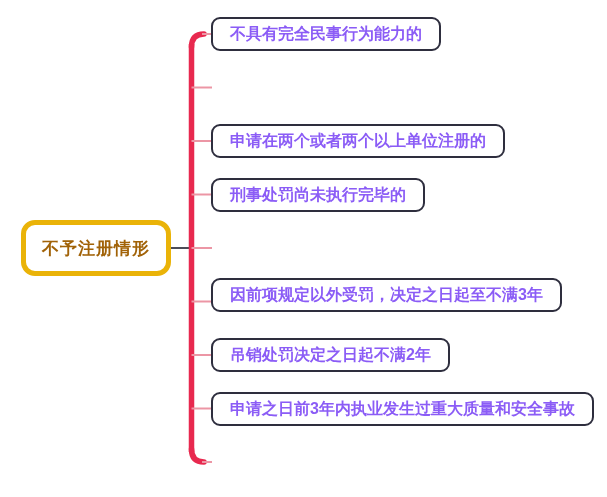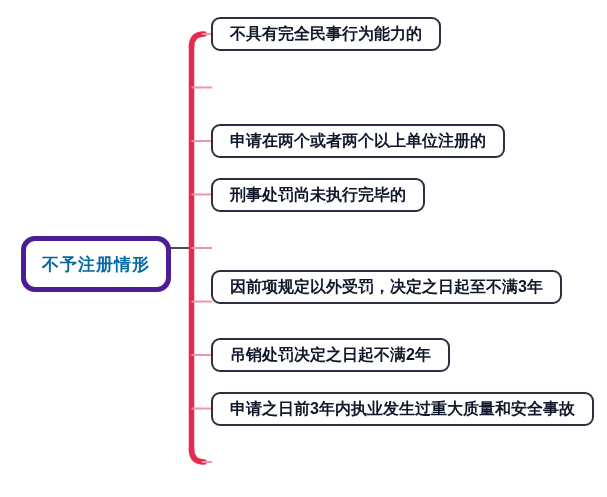--- a/index.html
+++ b/index.html
@@ -21,45 +21,44 @@
     left: 0; top: 0;
     width: 607px; height: 497px;
     pointer-events: none;
   }
   .root-node {
     position: absolute;
     left: 21px;
     top: 220px;
     width: 150px;
     height: 56px;
-    border: 5px solid #4c1d95;
+    border: 5px solid #eab308;
     border-radius: 14px;
     background: #ffffff;
     display: flex;
     align-items: center;
     justify-content: center;
     font-size: 17px;
     font-weight: bold;
-    color: #0369a1;
+    color: #a16207;
     letter-spacing: 1px;
     cursor: default;
-    margin-top: 16px;
   }
   .branch-node {
     position: absolute;
     left: 211px;
     height: 34px;
     line-height: 30px;
     padding: 0 17px;
     border: 2px solid #2e2e3e;
     border-radius: 9px;
     background: #ffffff;
     font-size: 16px;
     font-weight: bold;
-    color: #0f172a;
+    color: #8b5cf6;
     white-space: nowrap;
     cursor: default;
   }
 </style>
 </head>
 <body>
 
 <div class="canvas">
 
   <svg class="connector-svg" viewBox="0 0 607 497" xmlns="http://www.w3.org/2000/svg">
@@ -81,17 +80,17 @@
     <line x1="202" y1="462" x2="212" y2="462" stroke="#ec96a5" stroke-width="2"></line>
   </svg>
 
   <div class="root-node">
     <span>不予注册情形</span>
   </div>
 
   <div class="branch-node" style="top:17px">不具有完全民事行为能力的</div>
   <div class="branch-node" style="top:124px">申请在两个或者两个以上单位注册的</div>
   <div class="branch-node" style="top:177.5px">刑事处罚尚未执行完毕的</div>
-  <div class="branch-node" style="top:270px">因前项规定以外受罚，决定之日起至不满3年</div>
+  <div class="branch-node" style="top:278px">因前项规定以外受罚，决定之日起至不满3年</div>
   <div class="branch-node" style="top:338px">吊销处罚决定之日起不满2年</div>
   <div class="branch-node" style="top:391.5px">申请之日前3年内执业发生过重大质量和安全事故</div>
 
 </div>
 
 </body></html>

